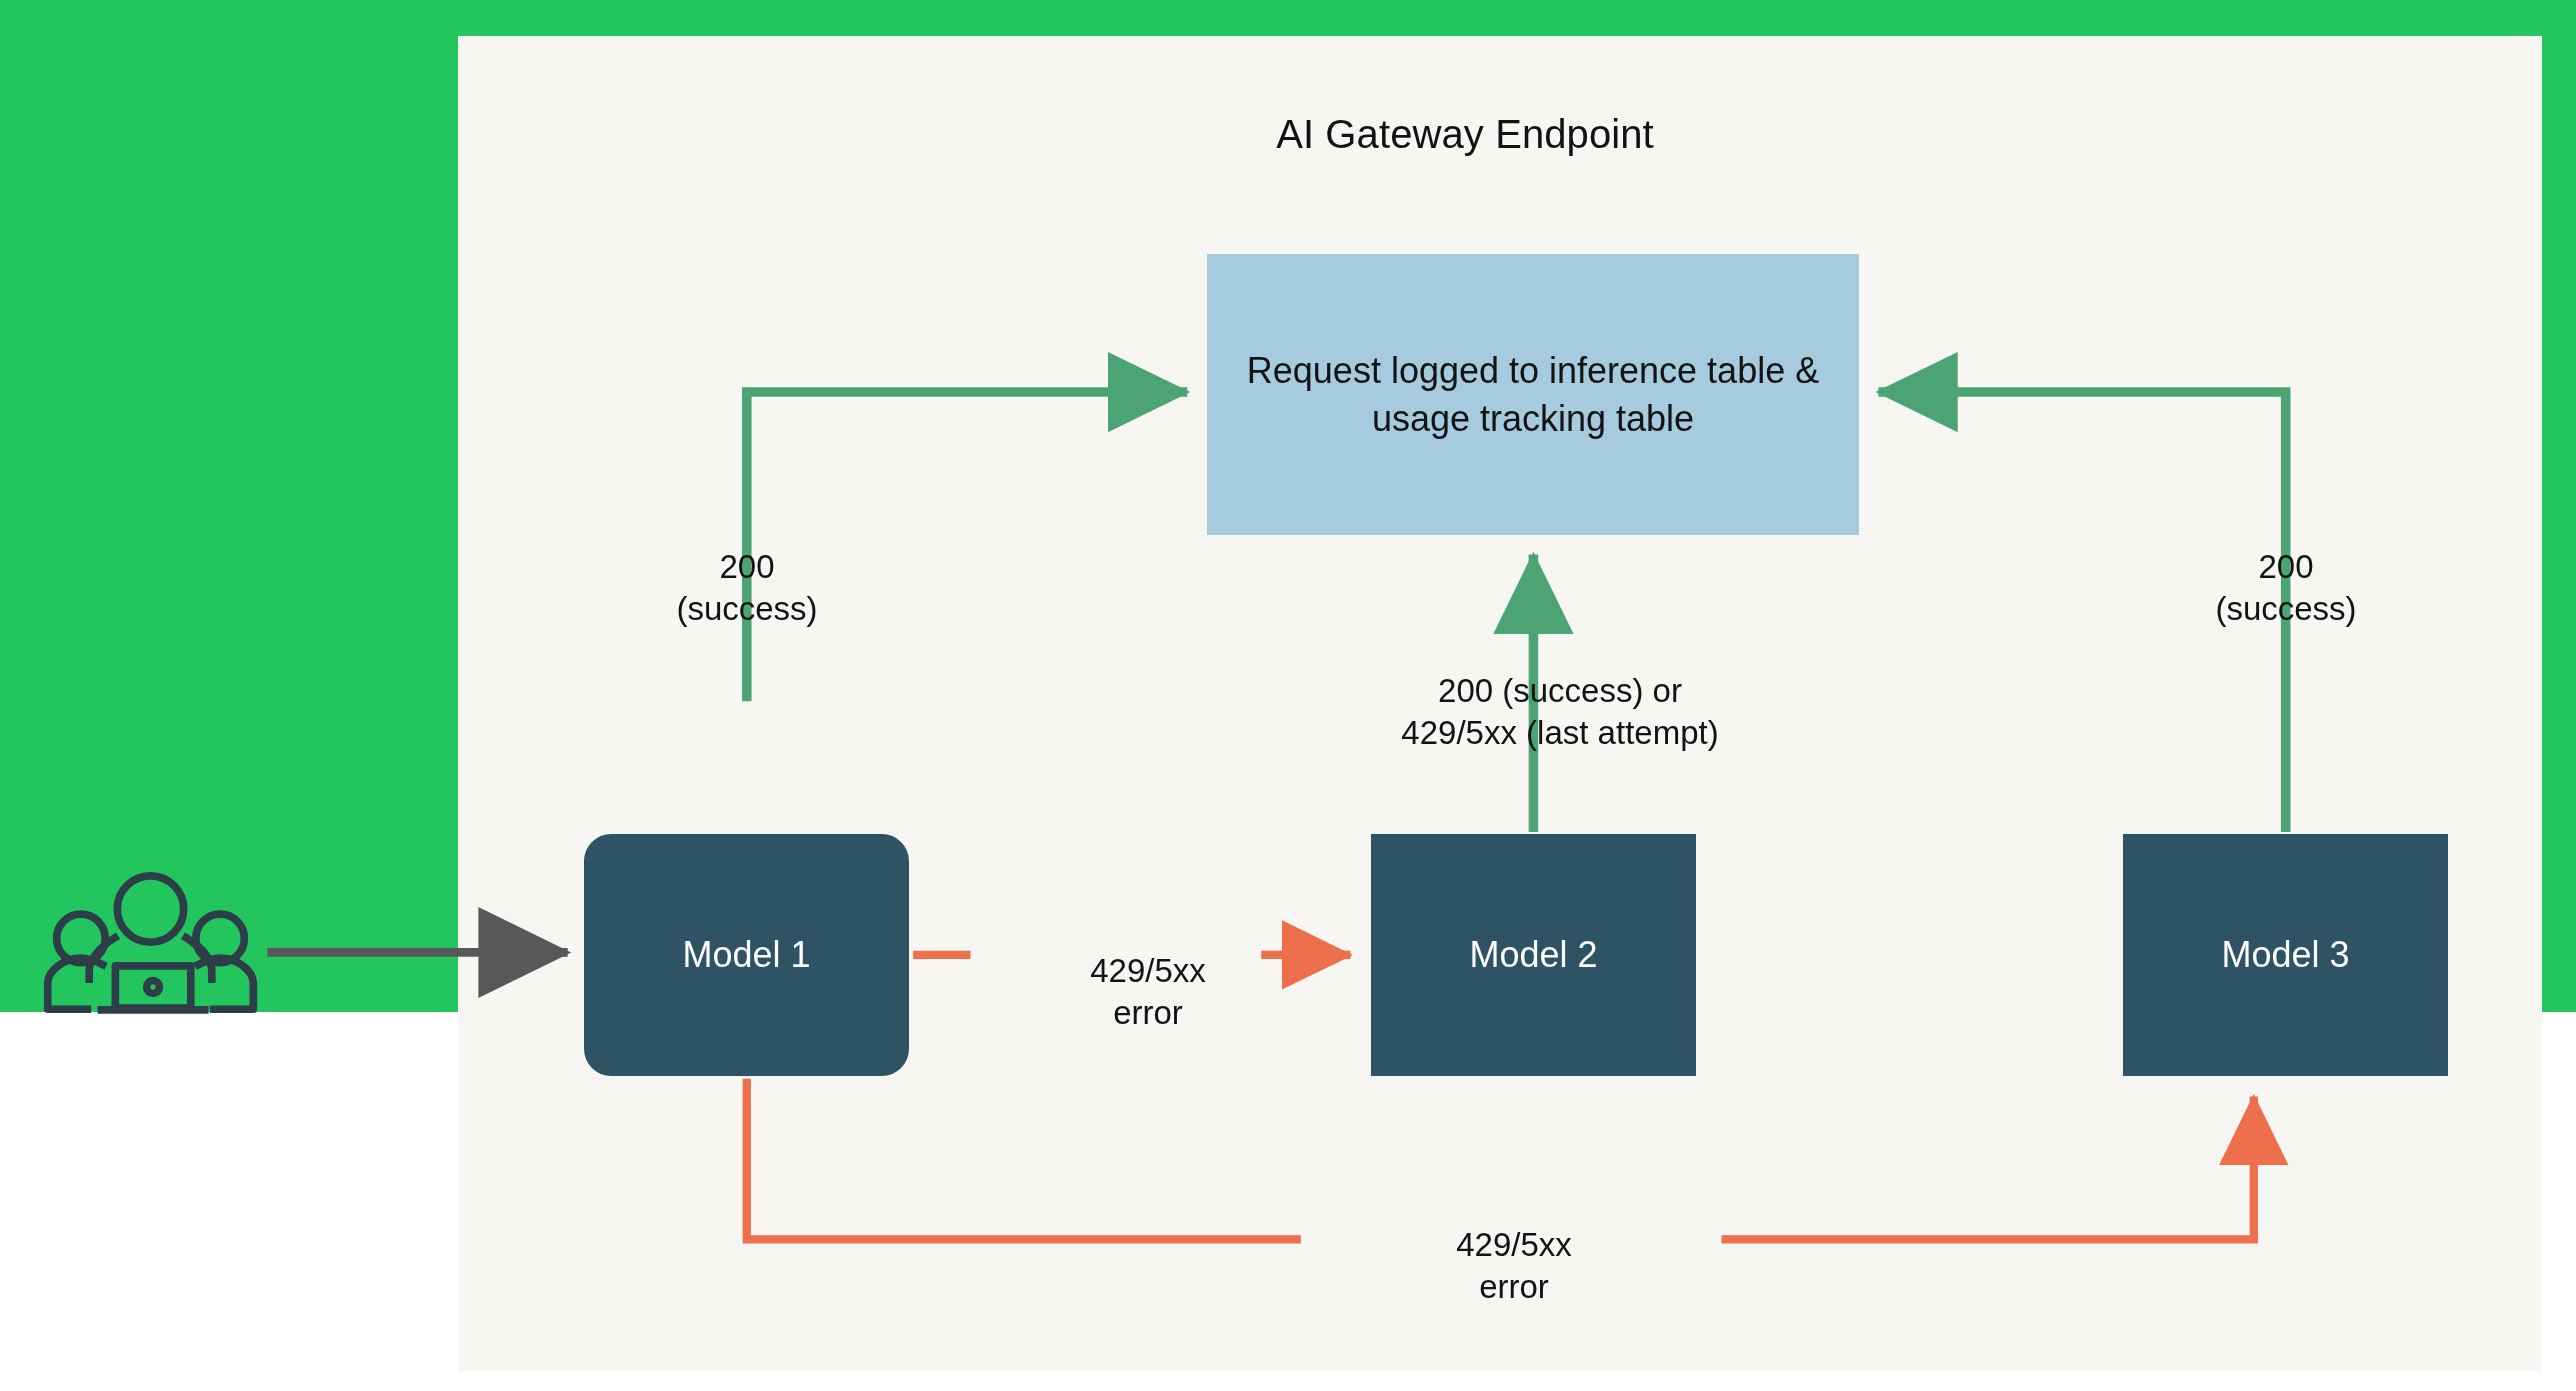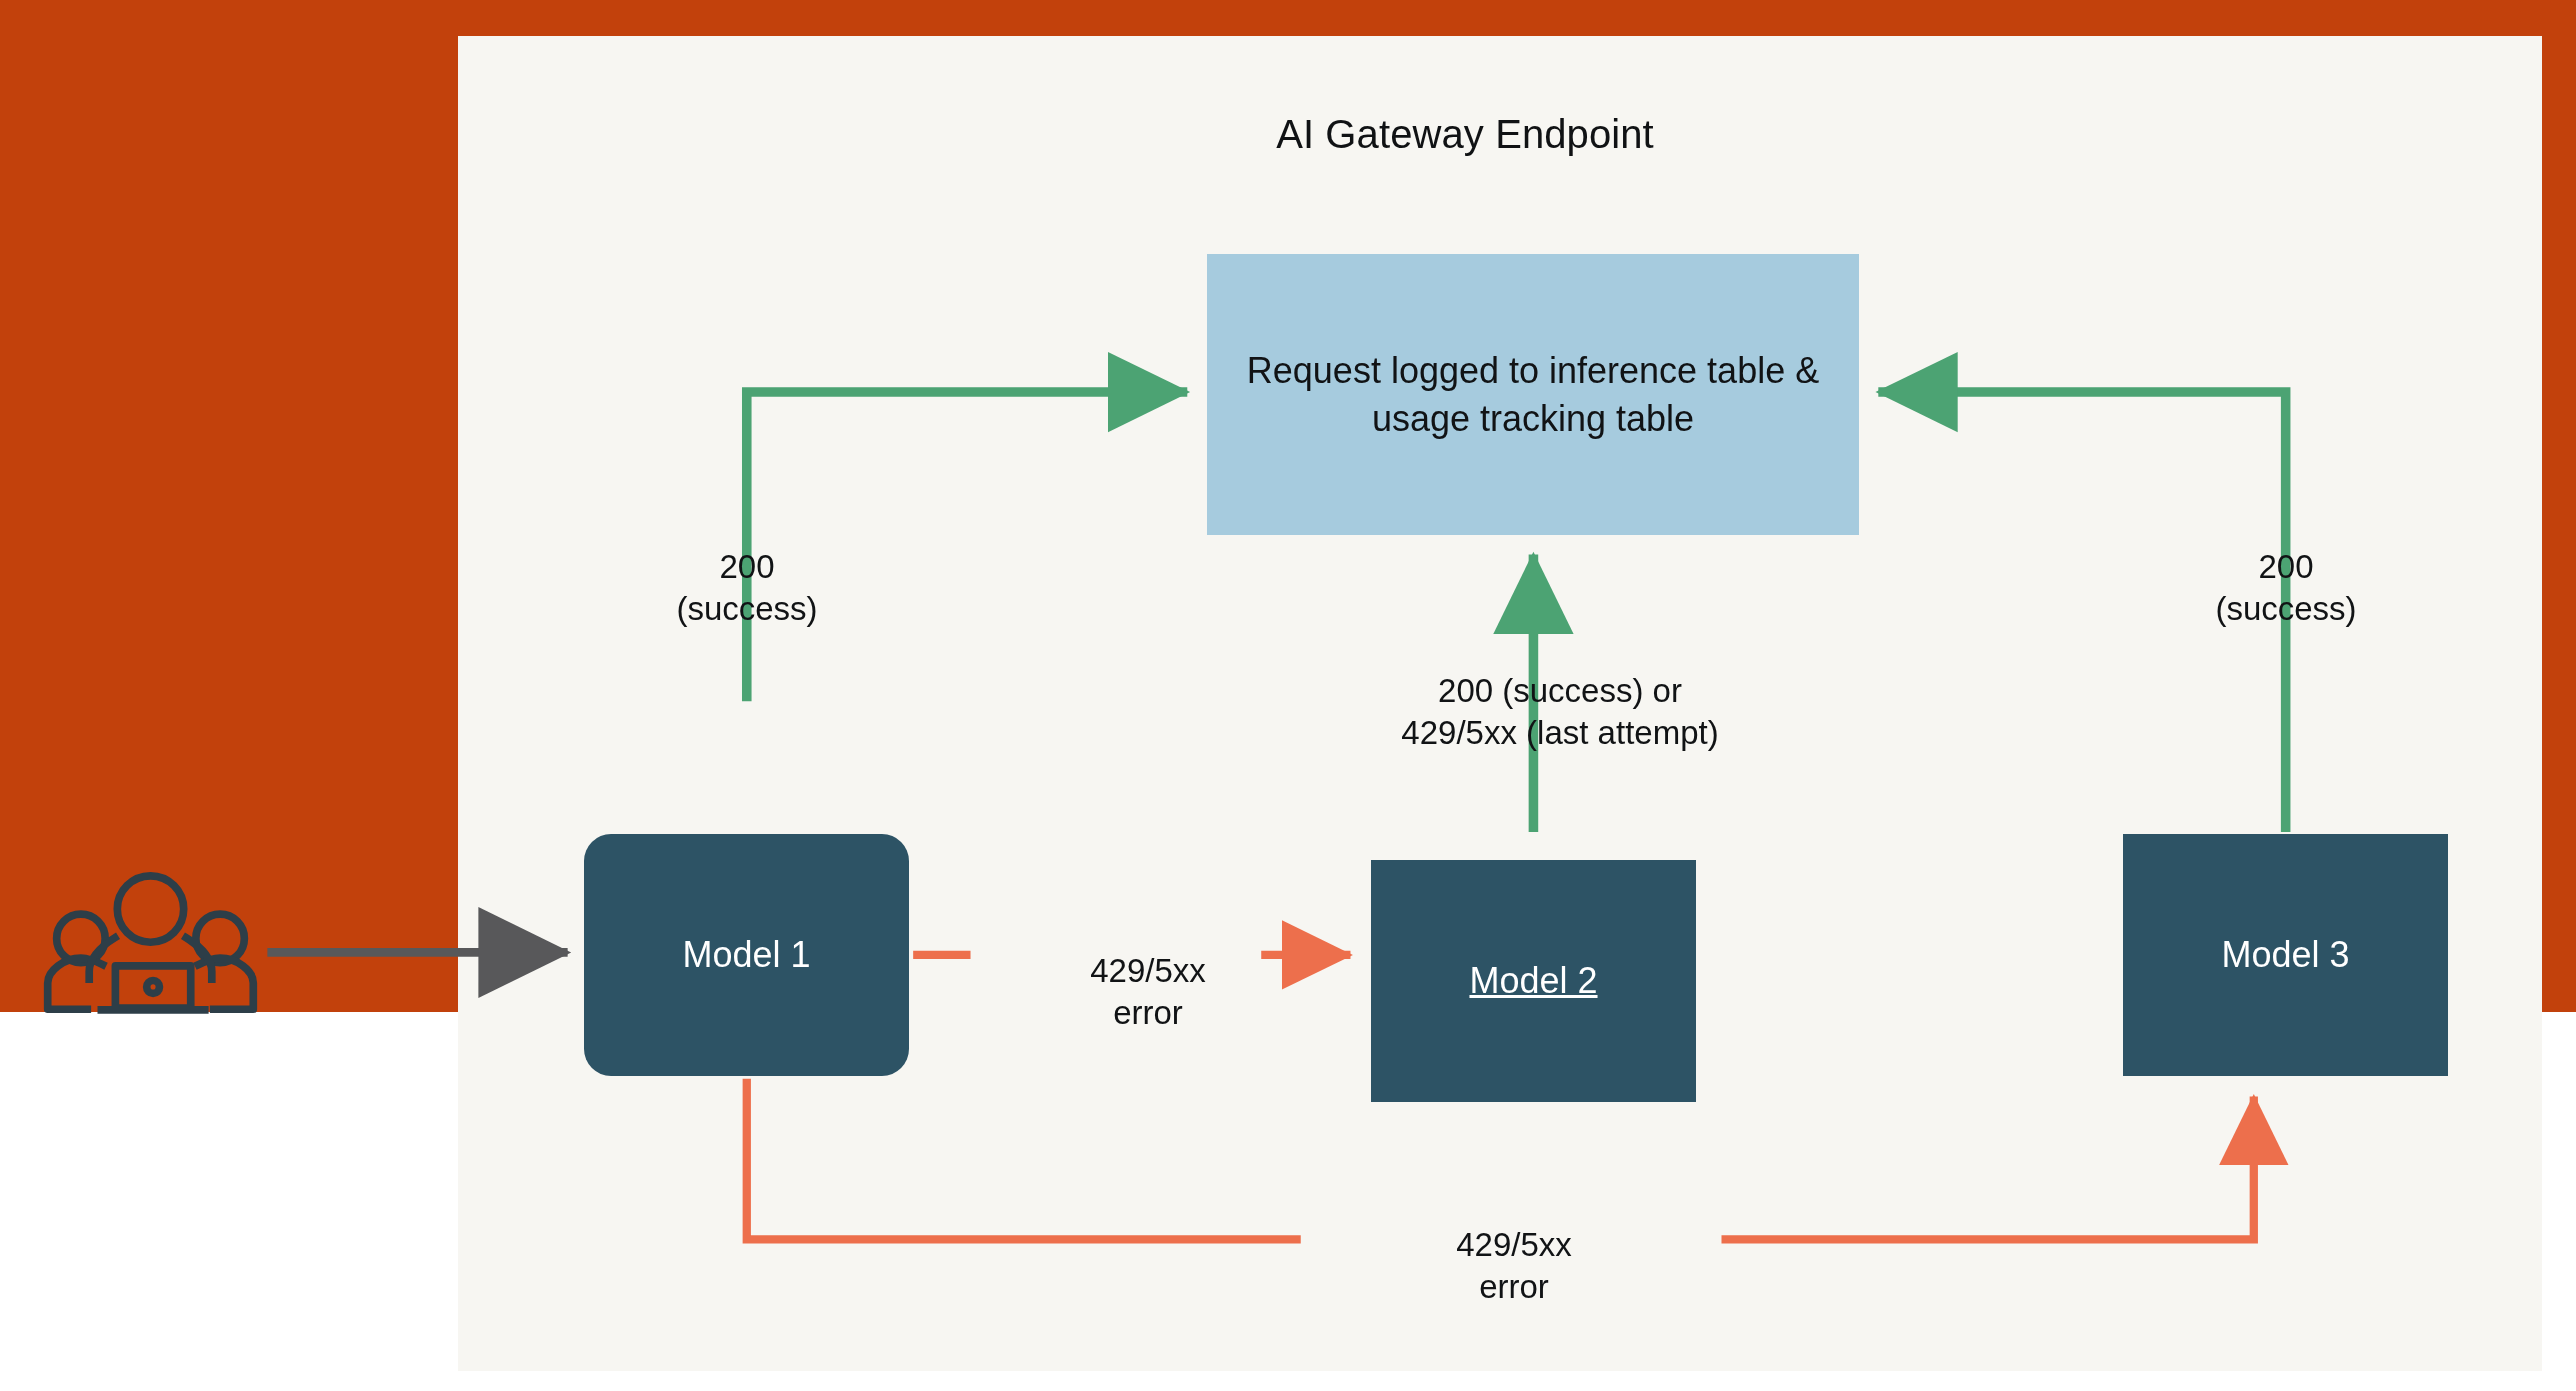--- a/index.html
+++ b/index.html
@@ -10,21 +10,21 @@
   body {
     width: 2576px;
     height: 1391px;
     font-family: "Liberation Sans", sans-serif;
     overflow: hidden;
   }
   #canvas {
     position: relative;
     width: 2576px;
     height: 1012px;
-    background: #c2410c;
+    background: #22c55e;
   }
   .panel {
     position: absolute;
     left: 458px;
     top: 36px;
     width: 2084px;
     height: 1335px;
     background: #f7f6f2;
   }
   .diagram-title {
@@ -67,21 +67,21 @@
     line-height: 1.3;
   }
   .box-model {
     width: 325px;
     height: 242px;
     background: #2d5365;
     color: #ffffff;
     font-size: 36px;
   }
   .box-model-1 { left: 584px; top: 834px; border-radius: 27px; }
-  .box-model-2 { left: 1371px; top: 860px; text-decoration: underline; }
+  .box-model-2 { left: 1371px; top: 834px; }
   .box-model-3 { left: 2123px; top: 834px; }
 
   .edge-label {
     position: absolute;
     text-align: center;
     color: #111315;
     font-size: 33px;
     line-height: 1.26;
     white-space: pre-line;
     margin-top: 32px;

